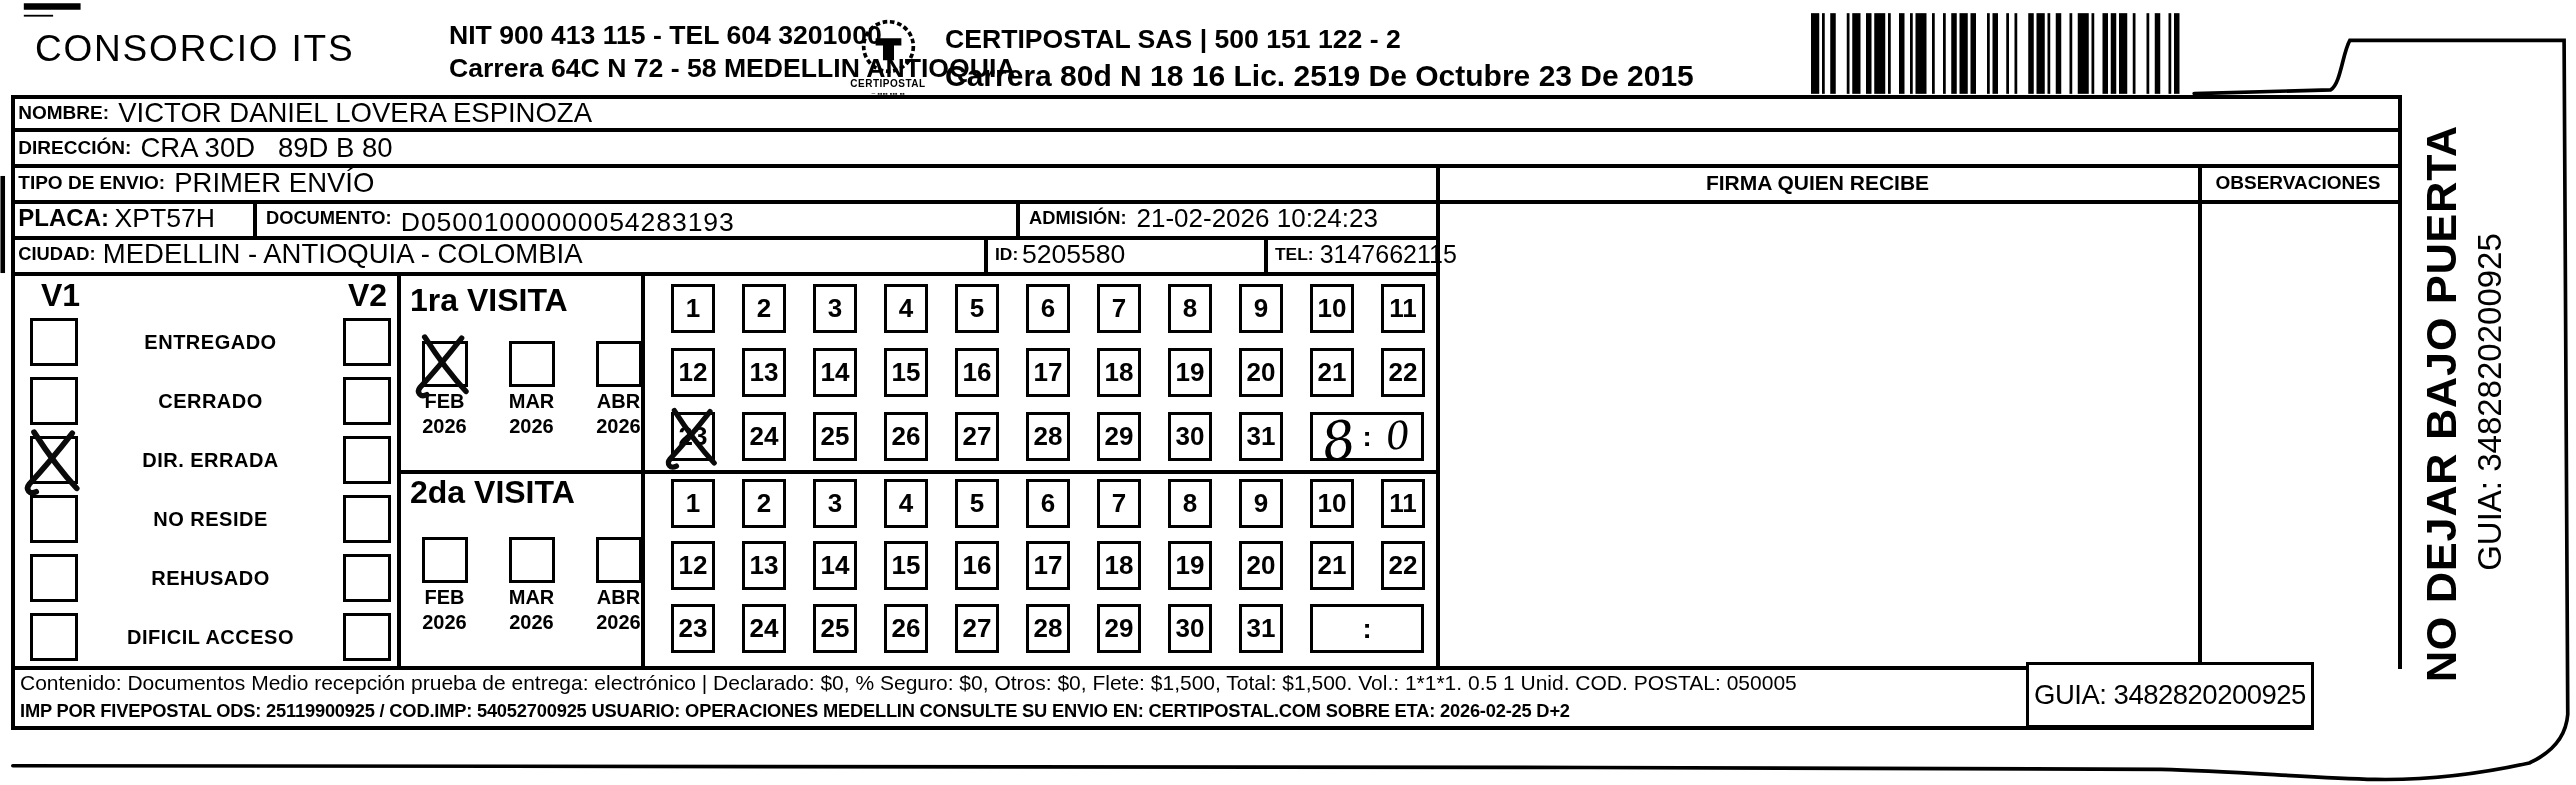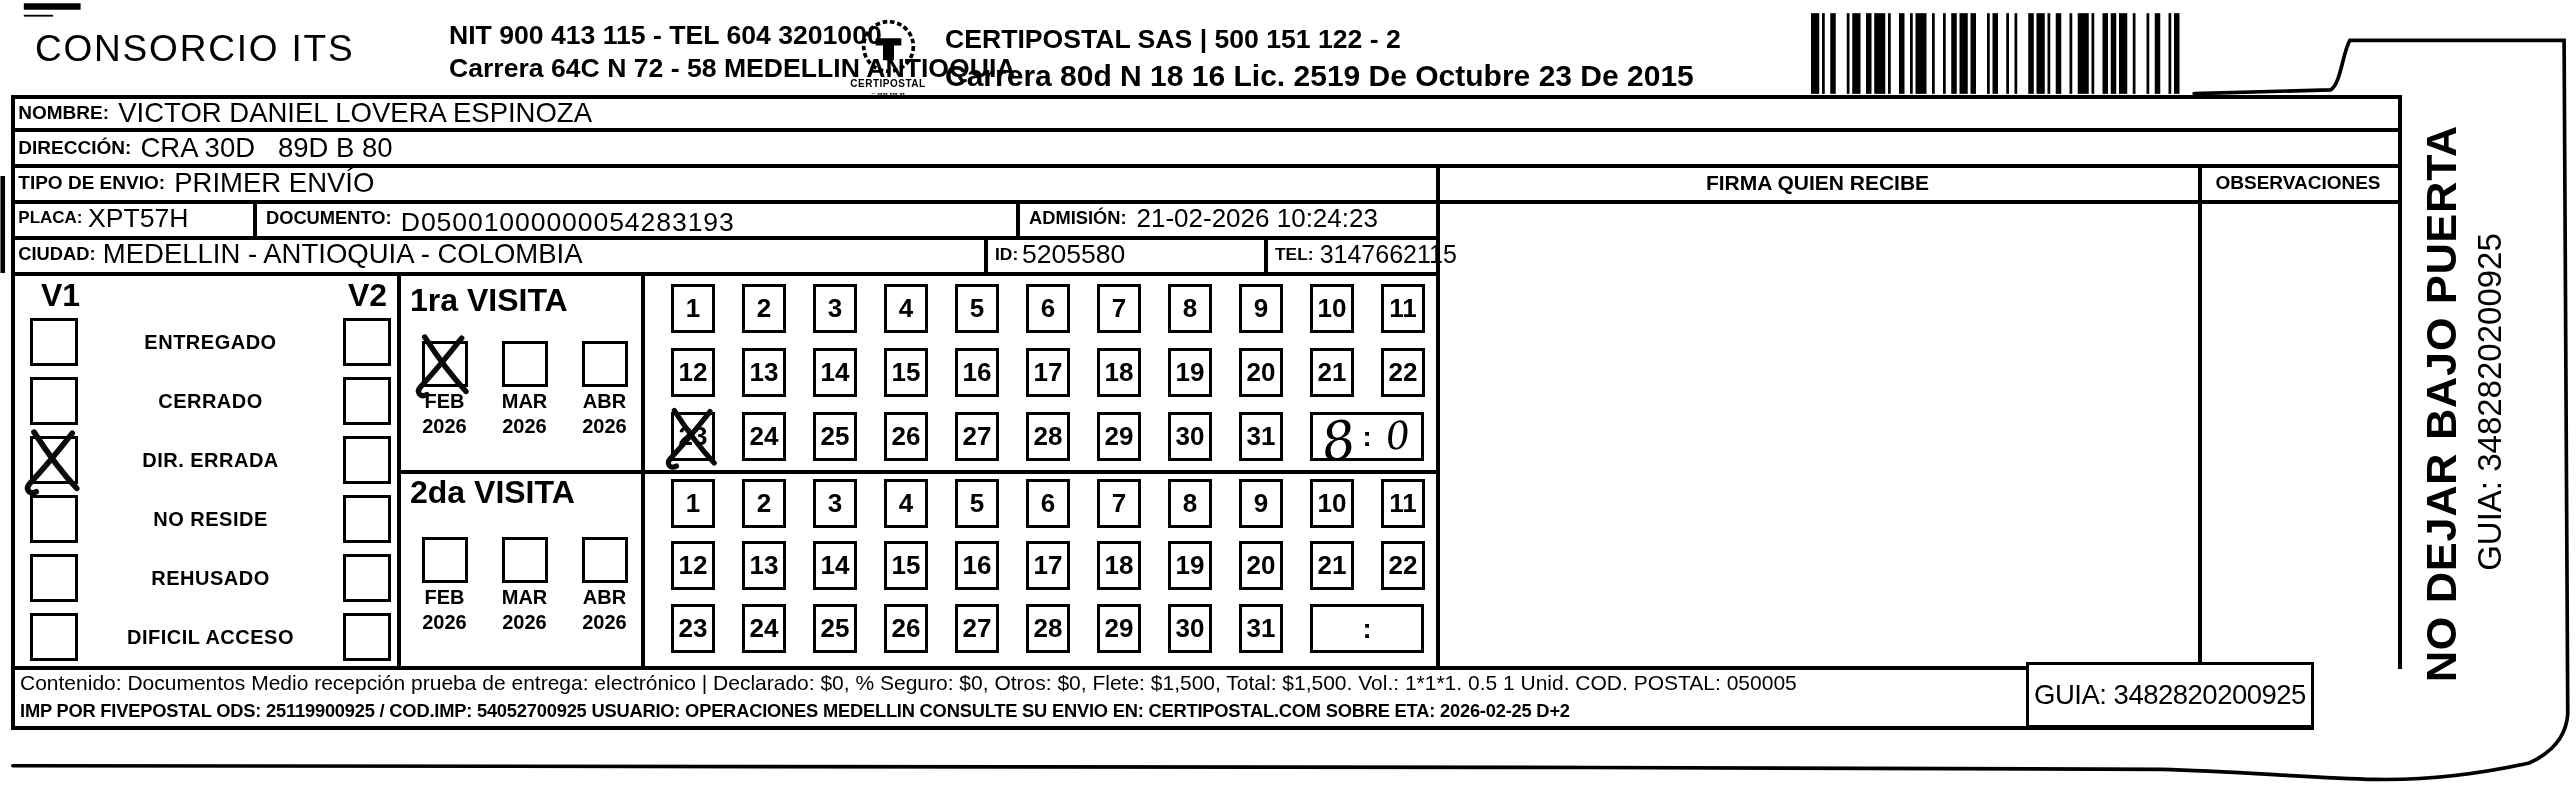--- a/index.html
+++ b/index.html
@@ -11,21 +11,21 @@
   .row{position:absolute;display:flex;align-items:center;gap:9.2px;white-space:pre;}
   .lbl{font-weight:bold;}
   .hdr-cell{position:absolute;display:flex;align-items:center;justify-content:center;font-weight:bold;}
   .cb{position:relative;border:3.7px solid #000;background:#fff;box-sizing:border-box;flex:none;}
   .cb.s{width:48px;height:48px;}
   .cb.m{width:46px;height:46px;}
   .xmark{position:absolute;left:-8.2px;top:-8.2px;width:calc(100% + 16.5px);height:calc(100% + 16.5px);overflow:visible;z-index:3;}
   .xmark path{stroke:#0a0a0a;stroke-width:5;fill:none;stroke-linecap:round;}
   .statrow{display:flex;align-items:center;margin-bottom:11px;}
   .statlabel{flex:1;text-align:center;font-weight:bold;font-size:20px;letter-spacing:0.5px;}
-  .monthsrow{position:absolute;display:flex;gap:7px;}
+  .monthsrow{position:absolute;display:flex;gap:14px;}
   .monthcol{width:73px;display:flex;flex-direction:column;align-items:center;}
   .mlabel{font-weight:bold;font-size:20px;line-height:23px;margin-top:2.7px;}
   .daygrid{position:absolute;}
   .daycell{position:absolute;width:44px;height:49px;border:3.7px solid #000;box-sizing:border-box;
            display:flex;align-items:center;justify-content:center;font-weight:bold;font-size:26px;background:#fff;}
   .timebox{position:absolute;width:114px;height:49px;border:3.7px solid #000;box-sizing:border-box;
            display:flex;align-items:center;background:#fff;}
   .timebox .colon{font-weight:bold;font-size:27.5px;flex:none;}
   .timebox .hw{flex:1;text-align:center;font-family:"DejaVu Serif",serif;font-style:italic;
                line-height:0.8;overflow:visible;}
@@ -130,21 +130,21 @@
   </div>
   <div class="row" style="left:18.3px;top:167px;height:31px;">
     <span class="lbl" style="font-size:19px;">TIPO DE ENVIO:</span>
     <span style="font-size:27.5px;">PRIMER ENVÍO</span>
   </div>
 
   <div class="hdr-cell" style="left:1440px;top:167px;width:755px;height:31px;font-size:21px;">FIRMA QUIEN RECIBE</div>
   <div class="hdr-cell" style="left:2201px;top:167px;width:194px;height:31px;font-size:19px;">OBSERVACIONES</div>
 
   <div class="row" style="left:18.3px;top:202px;height:32px;gap:5.5px;">
-    <span class="lbl" style="font-size:17px;">PLACA:</span>
+    <span class="lbl" style="font-size:24px;">PLACA:</span>
     <span style="font-size:26.6px;">XPT57H</span>
   </div>
   <div class="row" style="left:266px;top:202px;height:32px;">
     <span class="lbl" style="font-size:18.3px;">DOCUMENTO:</span>
     <span style="font-size:26.6px;letter-spacing:0.9px;margin-top:9px;">D05001000000054283193</span>
   </div>
   <div class="row" style="left:1029px;top:202px;height:32px;gap:10px;">
     <span class="lbl" style="font-size:18.3px;">ADMISIÓN:</span>
     <span style="font-size:26px;">21-02-2026 10:24:23</span>
   </div>

